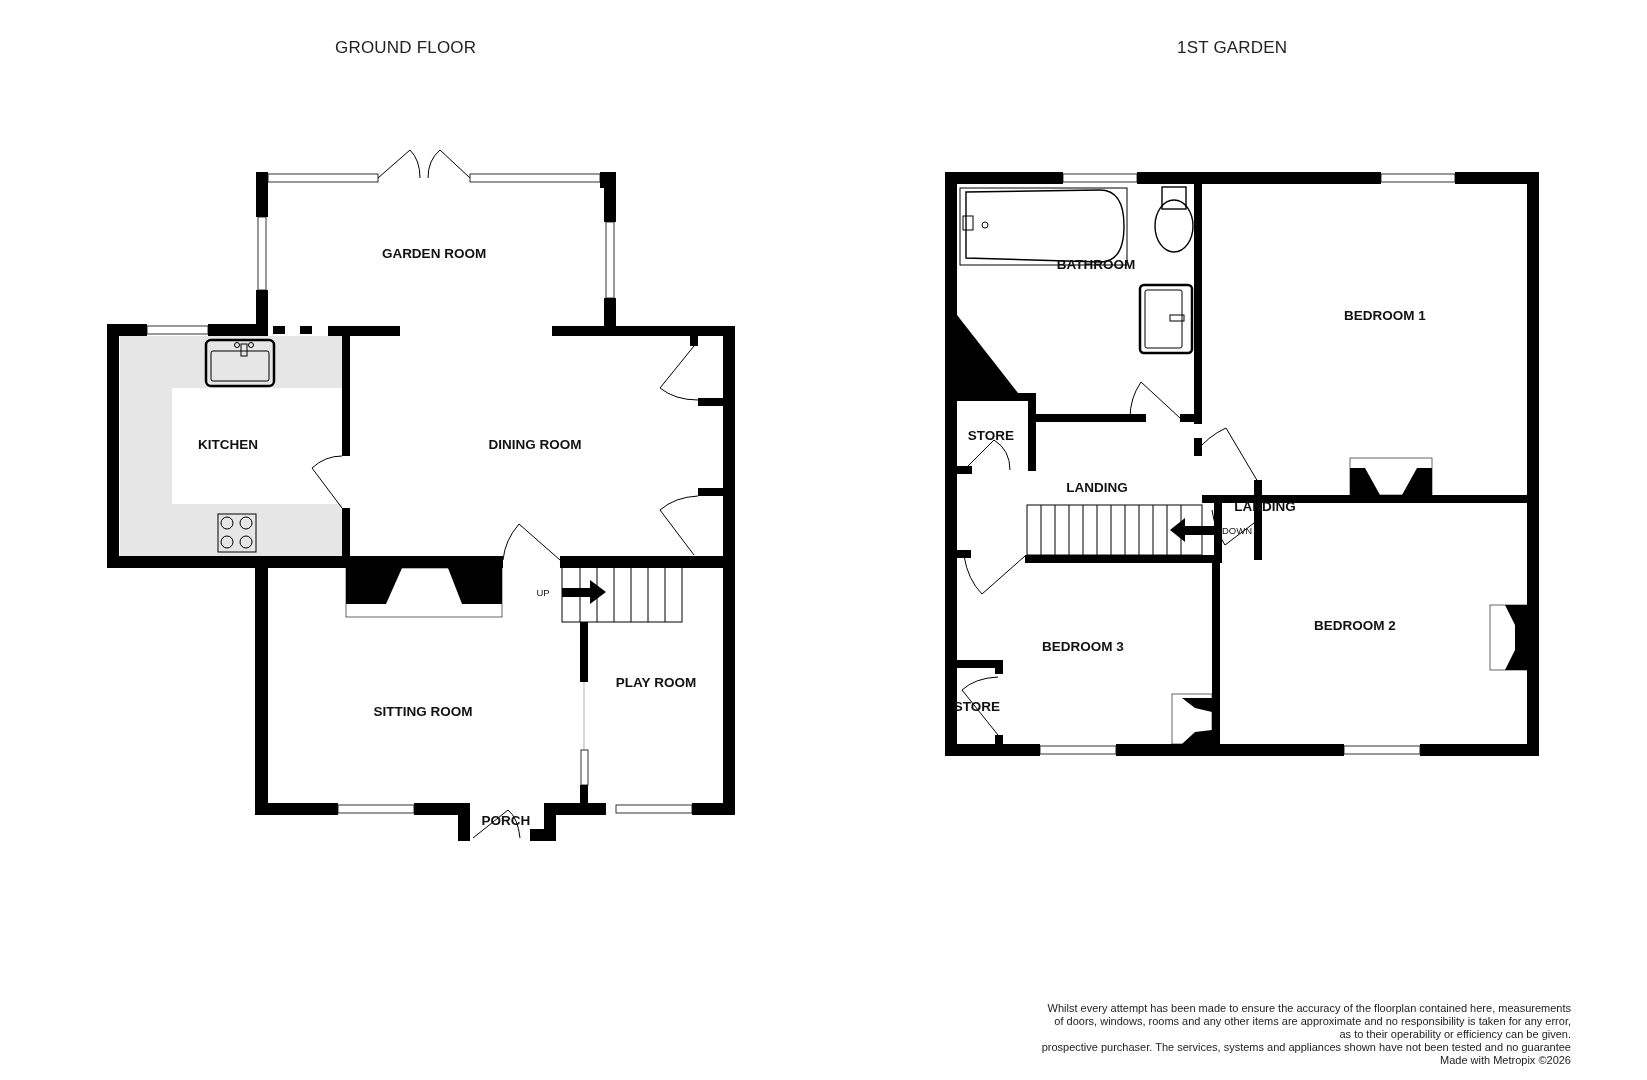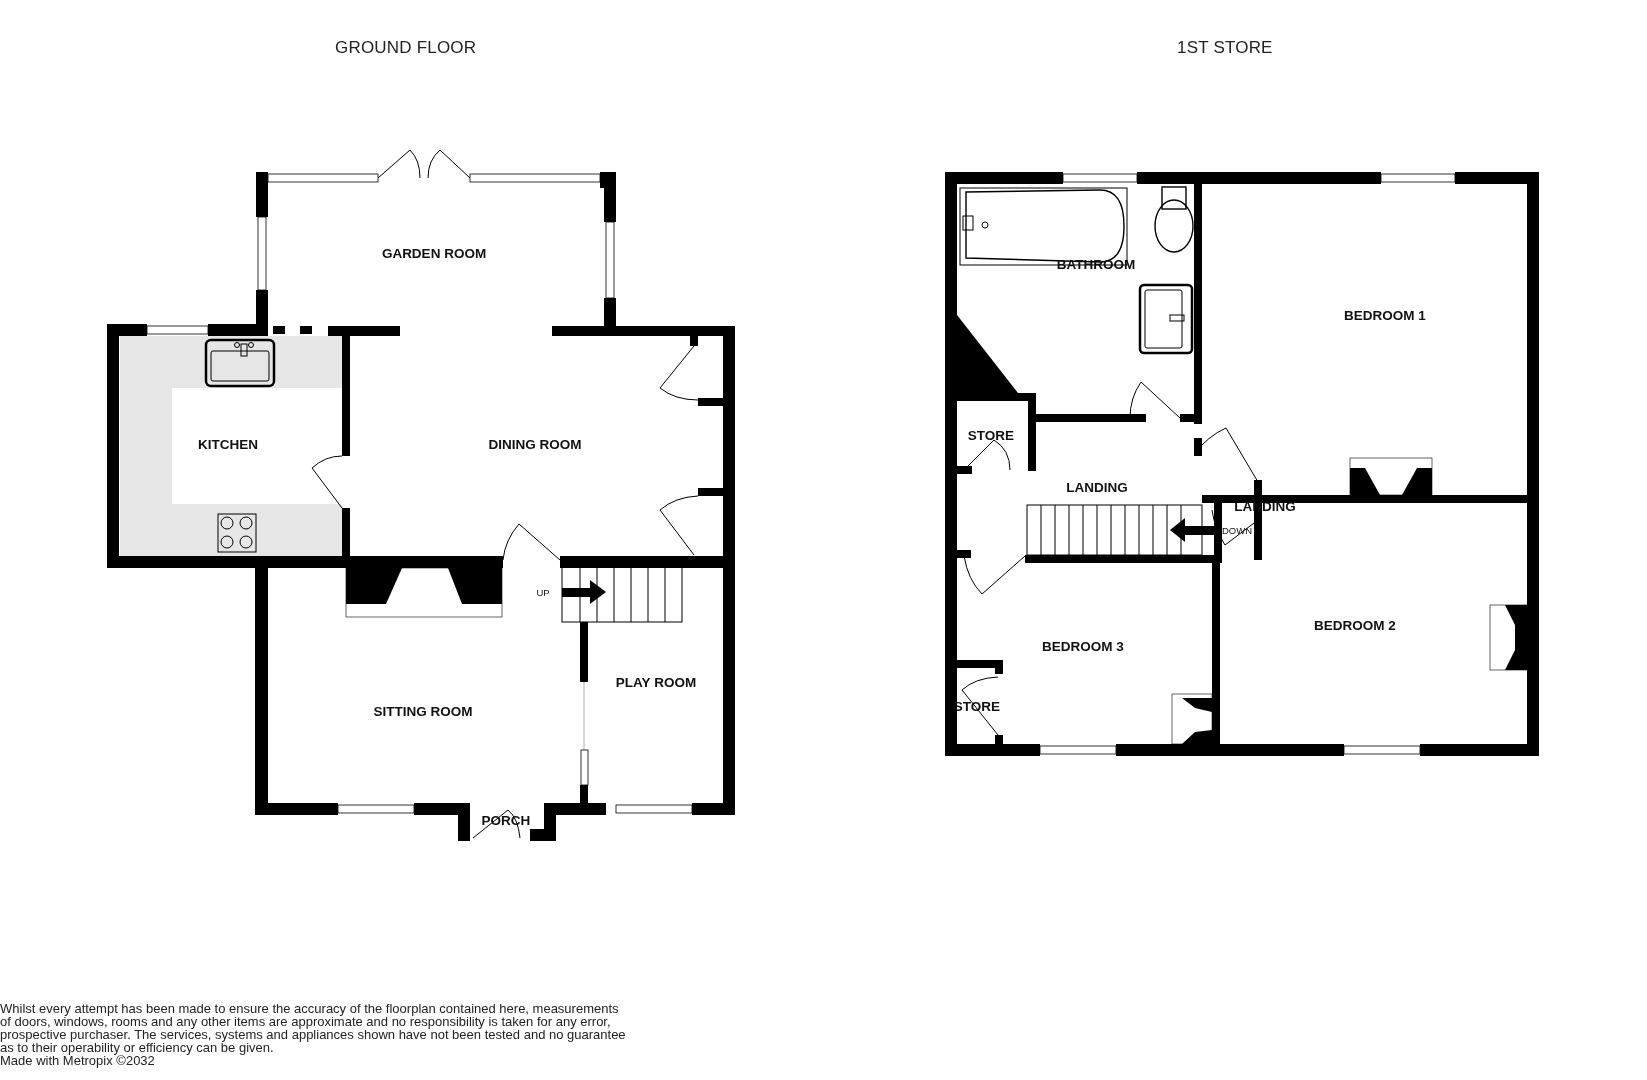--- a/index.html
+++ b/index.html
@@ -1,28 +1,28 @@
 <!DOCTYPE html>
 <html><head>
 <meta charset="utf-8">
 <style>
   html, body { margin:0; padding:0; background:#ffffff; }
   body { width:1647px; height:1080px; position:relative; overflow:hidden; font-family:"Liberation Sans", sans-serif; color:#111; }
   .floor-title { position:absolute; top:38px; font-size:17px; color:#222; letter-spacing:0.2px;margin-left:20px; }
   .plan { position:absolute; left:0; top:0; width:1647px; height:1080px; }
   .room-label { font-family:"Liberation Sans", sans-serif; font-weight:bold; font-size:13.5px; fill:#111; }
   .small-label { font-family:"Liberation Sans", sans-serif; font-size:9.5px; fill:#111; }
-  .disclaimer { position:absolute; left:0; width:1571px; top:1002px; text-align:left; font-size:13px; line-height:13px; color:#222; }
+  .disclaimer { position:absolute; left:0; width:1571px; top:1002px; text-align:right; font-size:11px; line-height:13px; color:#222; }
   .disclaimer div { white-space:nowrap; }
 </style>
 </head>
 <body>
 
 <div class="floor-title" style="left:315px;">GROUND FLOOR</div>
-<div class="floor-title" style="left:1157px;">1ST STORE</div>
+<div class="floor-title" style="left:1157px;">1ST GARDEN</div>
 
 <svg class="plan" viewBox="0 0 1647 1080" xmlns="http://www.w3.org/2000/svg">
 
   <g>
 
     <rect x="120" y="336" width="222" height="220" fill="#e6e6e6"></rect>
     <rect x="172" y="388" width="170" height="116" fill="#ffffff"></rect>
 
     <rect x="256" y="172" width="12" height="45" fill="#000"></rect>
     <rect x="256" y="290" width="12" height="46" fill="#000"></rect>
@@ -269,16 +269,16 @@
     <text class="room-label" x="1355" y="630" text-anchor="middle">BEDROOM 2</text>
     <text class="room-label" x="1083" y="651" text-anchor="middle">BEDROOM 3</text>
     <text class="room-label" x="977" y="711" text-anchor="middle">STORE</text>
     <text class="small-label" x="1222" y="534" text-anchor="start">DOWN</text>
   </g>
 </svg>
 
 <div class="disclaimer">
   <div>Whilst every attempt has been made to ensure the accuracy of the floorplan contained here, measurements</div>
   <div>of doors, windows, rooms and any other items are approximate and no responsibility is taken for any error,</div>
+  <div>as to their operability or efficiency can be given.</div>
   <div>prospective purchaser. The services, systems and appliances shown have not been tested and no guarantee</div>
-  <div>as to their operability or efficiency can be given.</div>
-  <div>Made with Metropix ©2032</div>
+  <div>Made with Metropix ©2026</div>
 </div>
 
 </body></html>

